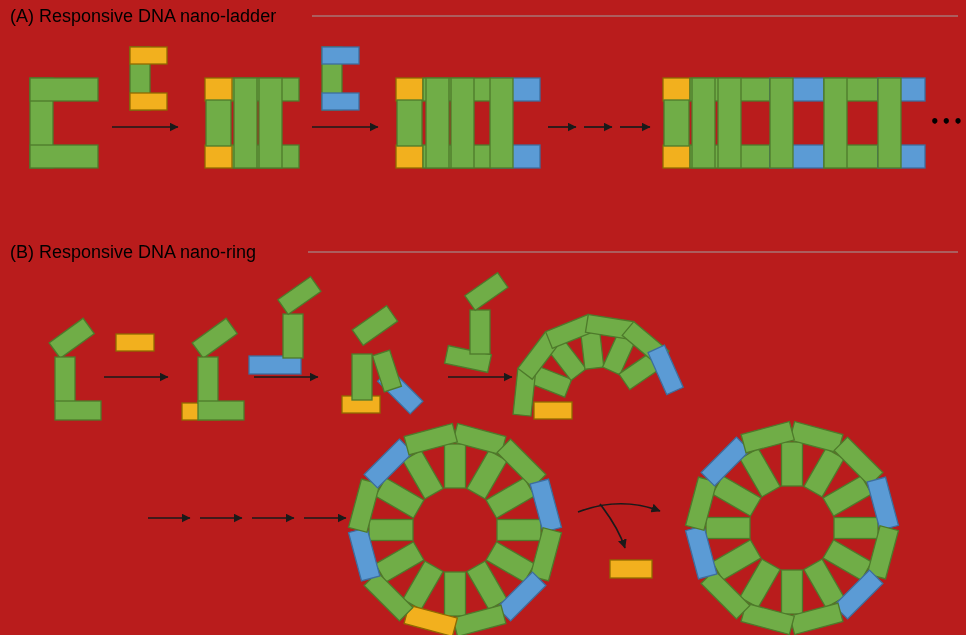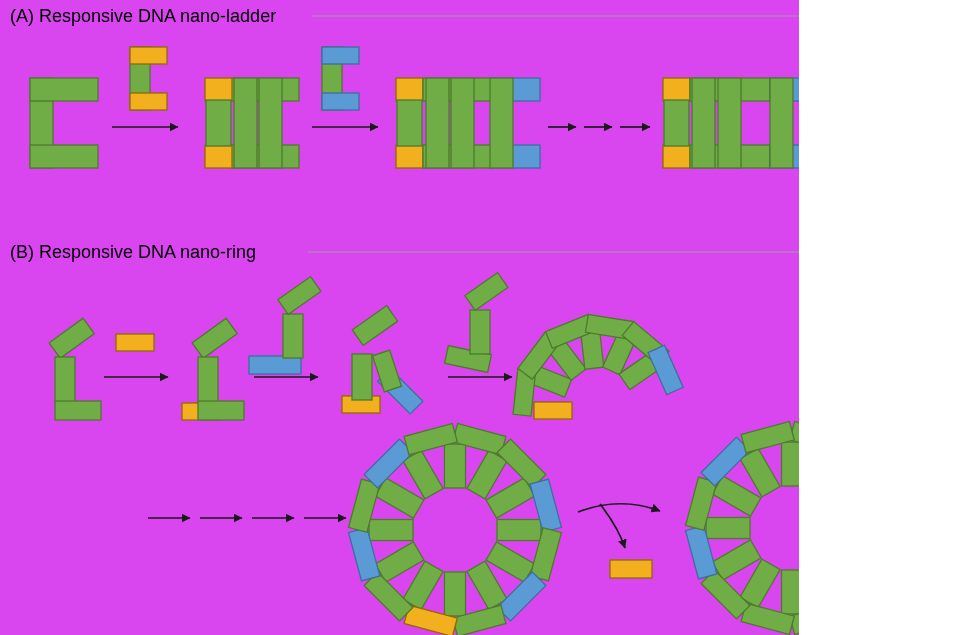--- a/index.html
+++ b/index.html
@@ -1,16 +1,16 @@
 <!DOCTYPE html>
 <html style="--green: #70AD47; --green-border: #4E7A2B; --yellow: #F2B01E; --yellow-border: #8F6A00; --blue: #5B9BD5; --blue-border: #3D6E9E; --arrow: #1a1a1a; --divider: #a0a0a0; --text: #000000;"><head>
 <meta charset="utf-8">
 <style>
   html,body{margin:0;padding:0;background:#fff;}
-  #figure{position:relative;width:799px;height:635px;background:#d946ef;overflow:hidden;}
+  #figure{position:relative;width:966px;height:635px;background:#b91c1c;overflow:hidden;}
   svg{display:block;}
   .bk{stroke-width:1.3;}
   .g{fill:var(--green);stroke:var(--green-border);}
   .y{fill:var(--yellow);stroke:var(--yellow-border);}
   .b{fill:var(--blue);stroke:var(--blue-border);}
   .arrow{stroke:var(--arrow);stroke-width:1.7;fill:none;}
   .divider{stroke:var(--divider);stroke-width:1.2;}
   .title{font-family:"Liberation Sans",sans-serif;font-size:18px;fill:var(--text);}
   .dots{font-family:"DejaVu Sans",sans-serif;font-weight:bold;font-size:15px;letter-spacing:2px;fill:var(--text);}
 </style>

